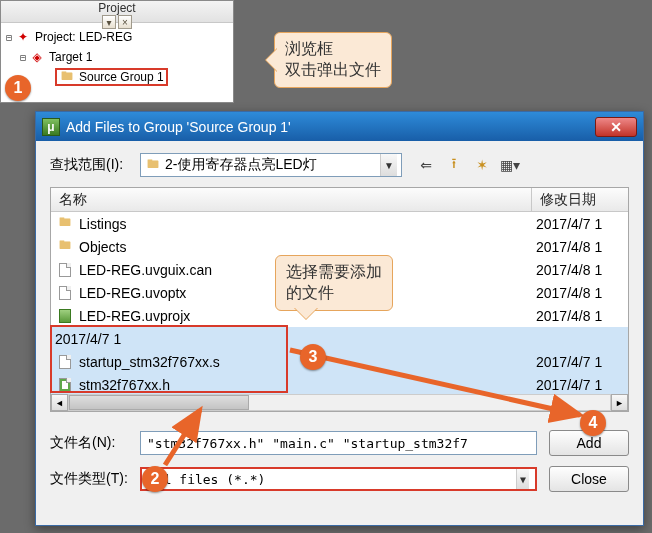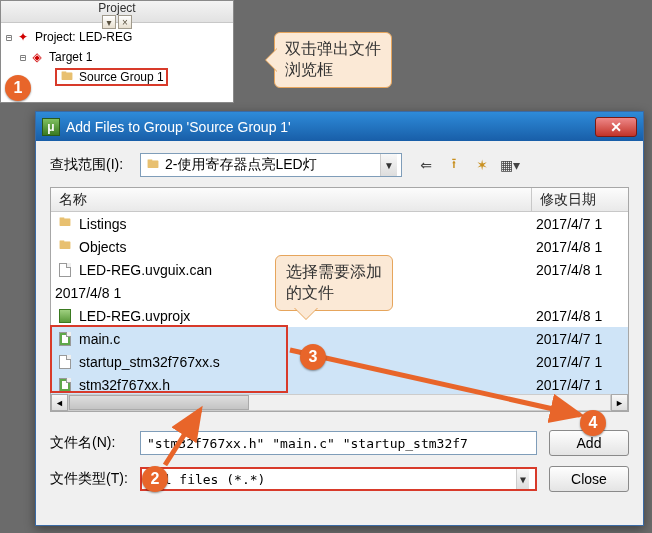--- a/index.html
+++ b/index.html
@@ -268,22 +268,22 @@
       <span class="indent" style="width:52px"></span>
       <div class="source-group-wrap">
         <span class="ticon t-folder">🖿</span>
         <span>Source Group 1</span>
       </div>
     </div>
   </div>
 </div>
 
 <div class="callout callout-arrow-left" style="left:274px;top:32px;">
+  <div>浏览框</div>
   <div>双击弹出文件</div>
-  <div>浏览框</div>
 </div>
 
 <div class="badge" style="left:5px;top:75px;">1</div>
 
 <div class="dialog">
   <div class="dlg-titlebar">
     <div class="dlg-title-icon">μ</div>
     <span>Add Files to Group 'Source Group 1'</span>
     <div class="dlg-close">✕</div>
   </div>
@@ -326,38 +326,38 @@
           <div class="fl-row">
             <div class="fl-cell-name">
               <span class="file-icon">
                 <span class="fi-doc"></span>
               </span>
               <span>LED-REG.uvguix.can</span>
             </div>
             <div class="fl-cell-date">2017/4/8 1</div>
           </div>
           <div class="fl-row">
+            <div class="fl-cell-name">
+              <span class="file-icon">
+                <span class="fi-doc"></span>
+              </span>
+              <span>LED-REG.uvoptx</span>
+            </div>
             <div class="fl-cell-date">2017/4/8 1</div>
           </div>
           <div class="fl-row">
             <div class="fl-cell-name">
               <span class="file-icon">
                 <span class="fi-proj"></span>
               </span>
               <span>LED-REG.uvprojx</span>
             </div>
             <div class="fl-cell-date">2017/4/8 1</div>
           </div>
           <div class="fl-row selected">
-            <div class="fl-cell-name">
-              <span class="file-icon">
-                <span class="fi-doc fi-doc-green"></span>
-              </span>
-              <span>main.c</span>
-            </div>
             <div class="fl-cell-date">2017/4/7 1</div>
           </div>
           <div class="fl-row selected">
             <div class="fl-cell-name">
               <span class="file-icon">
                 <span class="fi-doc"></span>
               </span>
               <span>startup_stm32f767xx.s</span>
             </div>
             <div class="fl-cell-date">2017/4/7 1</div>

